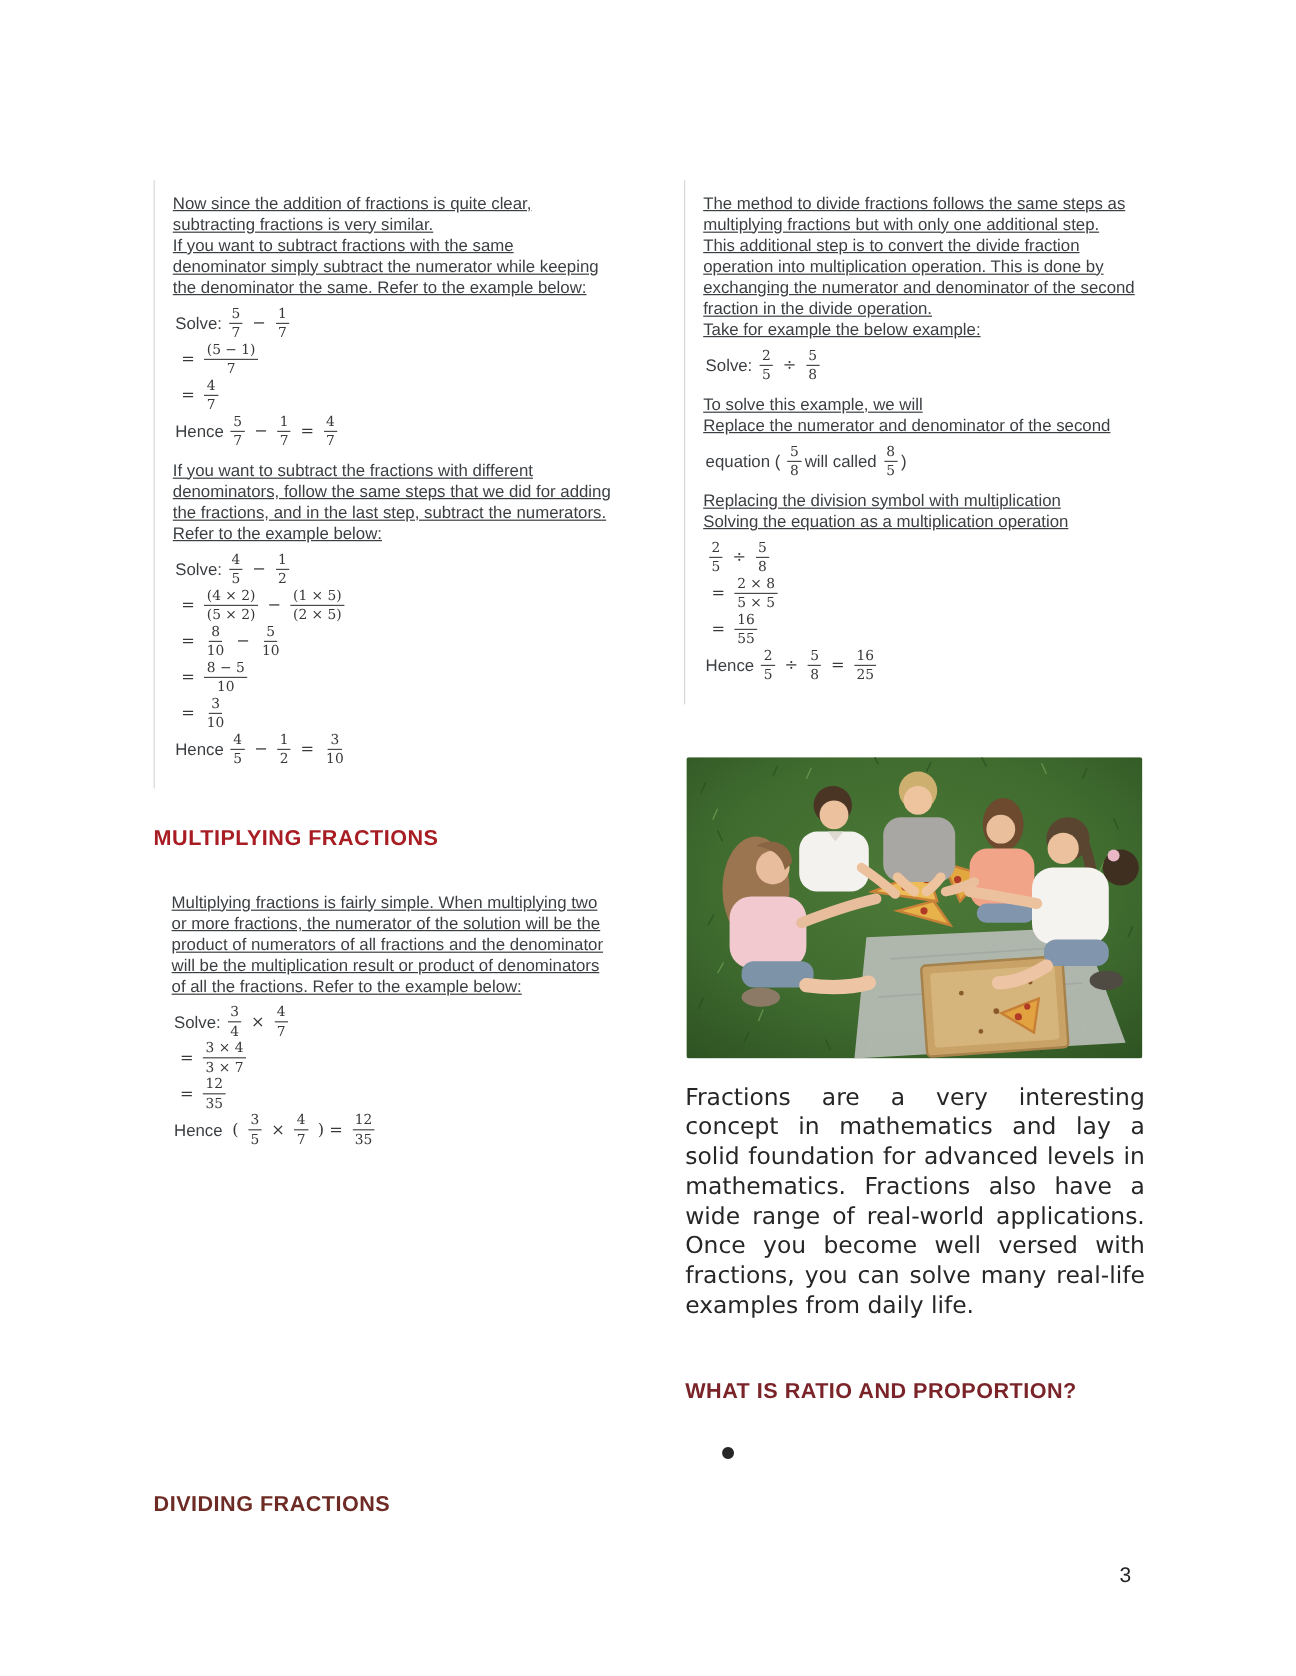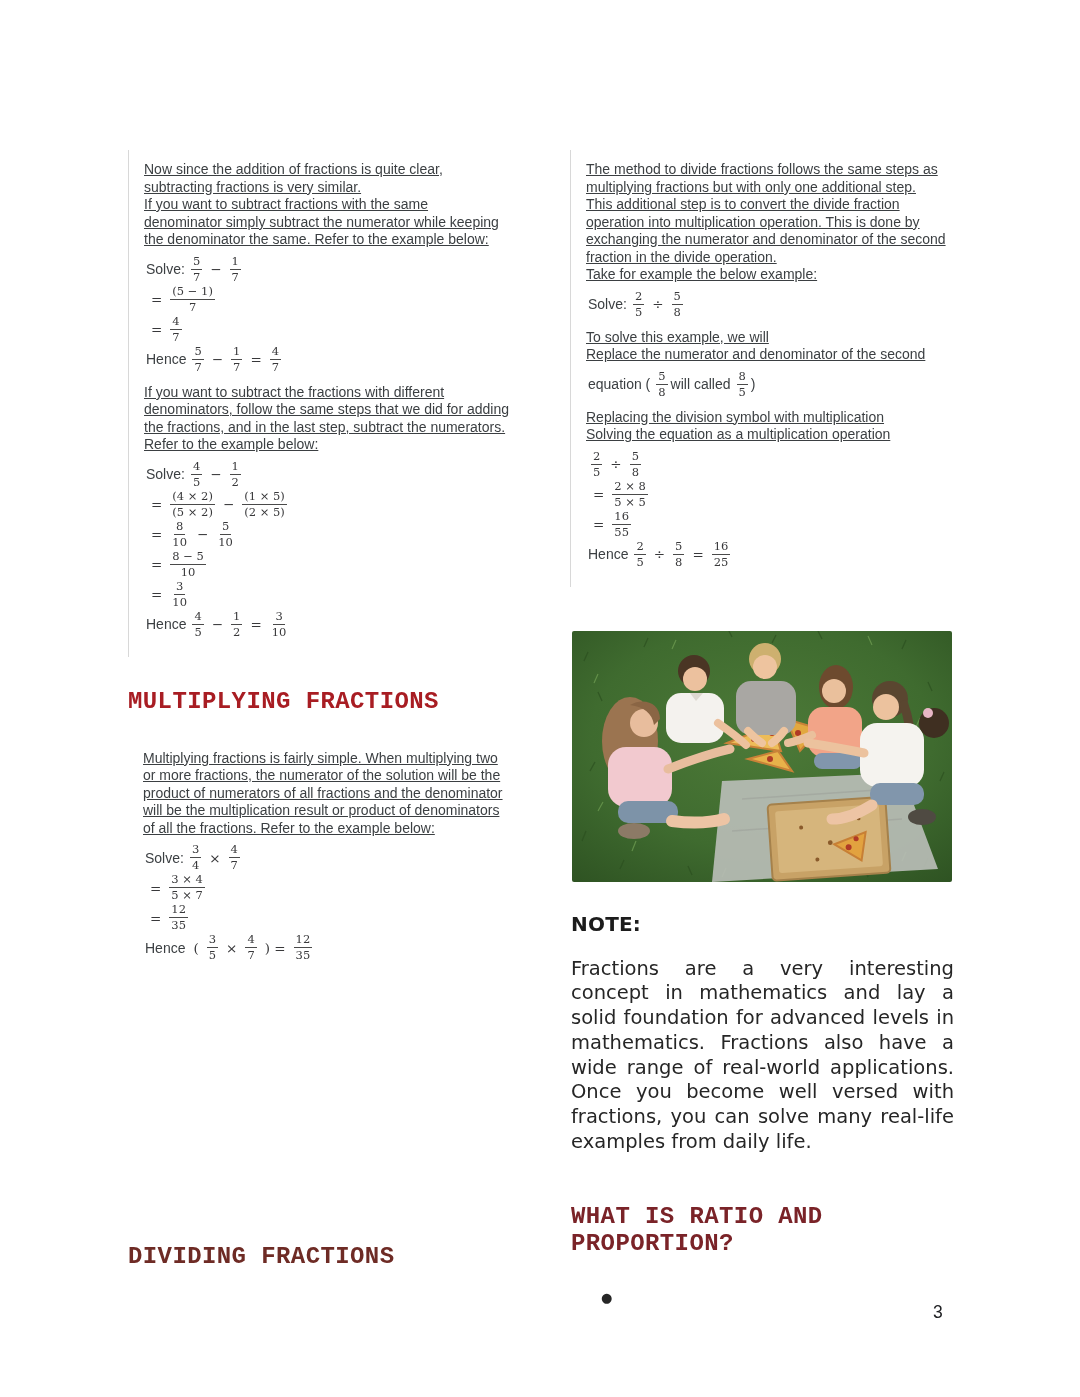--- a/index.html
+++ b/index.html
@@ -16,22 +16,22 @@
   .math-line{display:flex;align-items:center;margin:1px 0;min-height:29px;flex-wrap:wrap;}
   .frac{
     display:inline-flex;flex-direction:column;align-items:center;
     font-family:"DejaVu Serif",serif;font-size:11.5px;line-height:13px;color:#38383a;margin:0 3px;
   }
   .frac .num{padding:0 2px 1px;border-bottom:1px solid #4a4a4a;}
   .frac .den{padding:1px 2px 0;}
   .mt{font-family:"DejaVu Serif",serif;font-size:13.5px;color:#38383a;margin:0 5px;}
   .st{font-size:14px;color:#3b3f42;margin-right:3px;}
   .section-heading{
-    font-size:24px;font-weight:700;letter-spacing:0.4px;margin:0;
-    font-family:Liberation Mono, monospace;
+    font-size:18px;font-weight:700;letter-spacing:0.4px;margin:0;
+    font-family:Liberation Sans, sans-serif;
   }
   .heading-multiplying{color:#a81d23;margin-top:31px;}
   .indent{padding-left:15px;}
   .para-after-heading{margin-top:35px;}
   .photo{display:block;margin:44px 0 0 2px;border-radius:2px;}
   .note-heading{
     font-family:"DejaVu Sans",sans-serif;font-size:20px;font-weight:700;color:#1c1c1c;
     margin:30px 0 0 1px;letter-spacing:0.2px;
   }
   .note-body{
@@ -198,21 +198,21 @@
             <span class="mt">×</span>
             <span class="frac">
               <span class="num">4</span>
               <span class="den">7</span>
             </span>
           </div>
           <div class="math-line">
             <span class="mt">=</span>
             <span class="frac">
               <span class="num">3 × 4</span>
-              <span class="den">5 × 7</span>
+              <span class="den">3 × 7</span>
             </span>
           </div>
           <div class="math-line">
             <span class="mt">=</span>
             <span class="frac">
               <span class="num">12</span>
               <span class="den">35</span>
             </span>
           </div>
           <div class="math-line">
@@ -410,21 +410,20 @@
         <path d="M300 174q-22 14-40 14" stroke="#edc4a4" stroke-width="11" fill="none" stroke-linecap="round"></path>
         <ellipse cx="350" cy="186" rx="14" ry="8" fill="#4f4a42"></ellipse>
       </g>
 
       <g>
         <circle cx="362" cy="92" r="15" fill="#3f2f21"></circle>
         <circle cx="356" cy="82" r="5" fill="#e9b7c6"></circle>
       </g>
     </svg>
 
-    <div class="note-heading">NOTE:</div>
     <p class="note-body">Fractions are a very interesting concept in mathematics and lay a solid foundation for advanced levels in mathematics. Fractions also have a wide range of real-world applications. Once you become well versed with fractions, you can solve many real-life examples from daily life.</p>
 
     <div class="section-heading ratio-heading">WHAT IS RATIO AND PROPORTION?</div>
 
     <div class="bullet">
       <span class="dot">●</span>
     </div>
   </div>
 
   <div class="section-heading dividing-heading">DIVIDING FRACTIONS</div>

